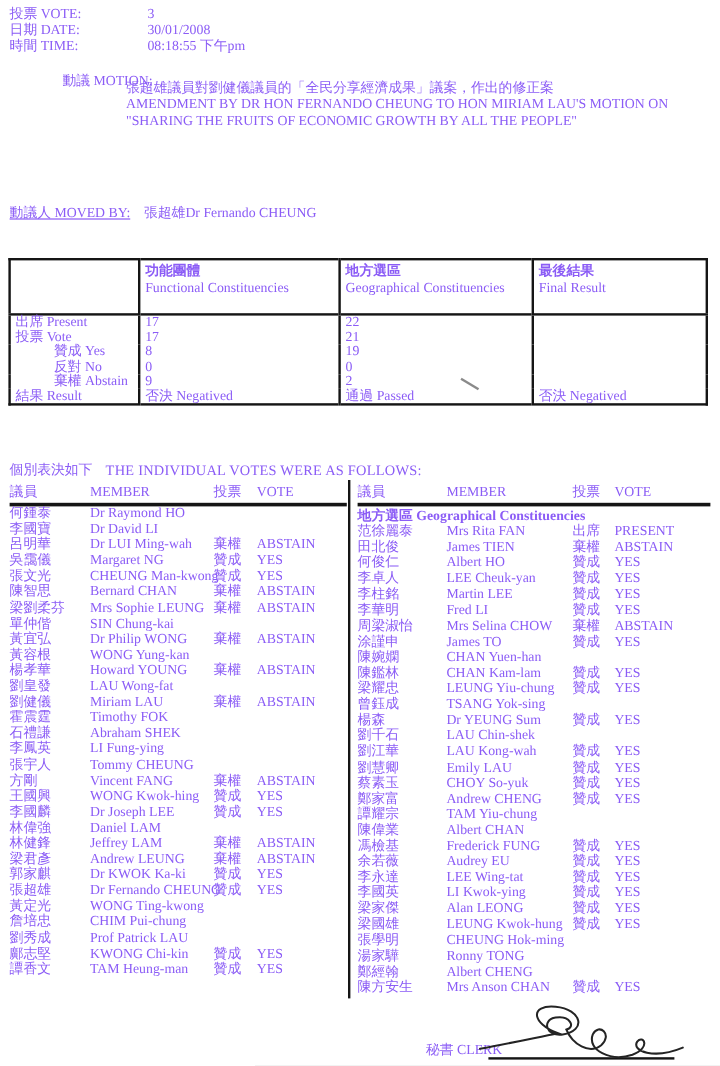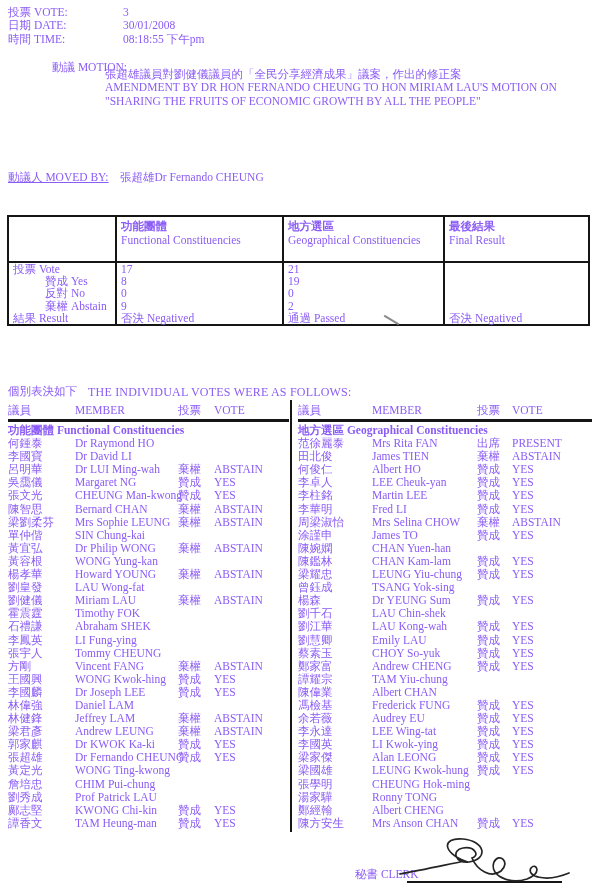--- a/index.html
+++ b/index.html
@@ -106,20 +106,26 @@
           <span class="en">Geographical Constituencies</span>
         </th>
         <th>
           <span class="zh">最後結果</span>
           <span class="en">Final Result</span>
         </th>
       </tr>
     </thead>
     <tbody id="sum-body">
         <tr>
+          <td>出席 Present</td>
+          <td>17</td>
+          <td>22</td>
+          <td></td>
+        </tr>
+        <tr>
           <td>投票 Vote</td>
           <td>17</td>
           <td>21</td>
           <td></td>
         </tr>
         <tr>
           <td class="indent">贊成 Yes</td>
           <td>8</td>
           <td>19</td>
           <td></td>
@@ -150,24 +156,20 @@
   <div class="abs iv-heading-zh">個別表決如下</div>
   <div class="abs iv-heading-en">THE INDIVIDUAL VOTES WERE AS FOLLOWS:</div>
 
   <div class="abs iv-table iv-left">
     <div class="hdr-row">
       <span>議員</span>
       <span>MEMBER</span>
       <span>投票</span>
       <span>VOTE</span>
     </div>
-    <div class="section-row">
-      <span>功能團體</span>
-      <span>Functional Constituencies</span>
-    </div>
     <div id="iv-left-rows">
         <div class="member-row">
           <span>何鍾泰</span>
           <span>Dr Raymond HO</span>
           <span></span>
           <span></span>
         </div>
         <div class="member-row">
           <span>李國寶</span>
           <span>Dr David LI</span>

